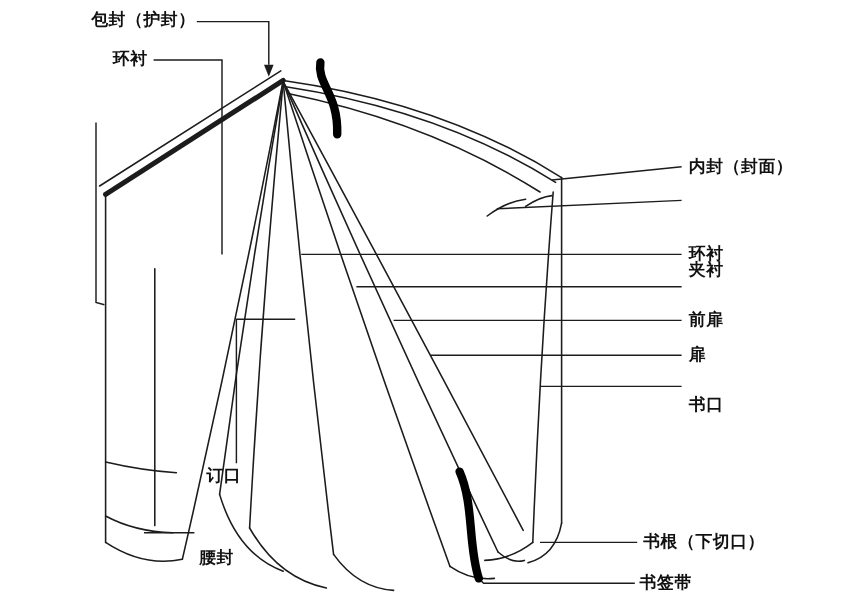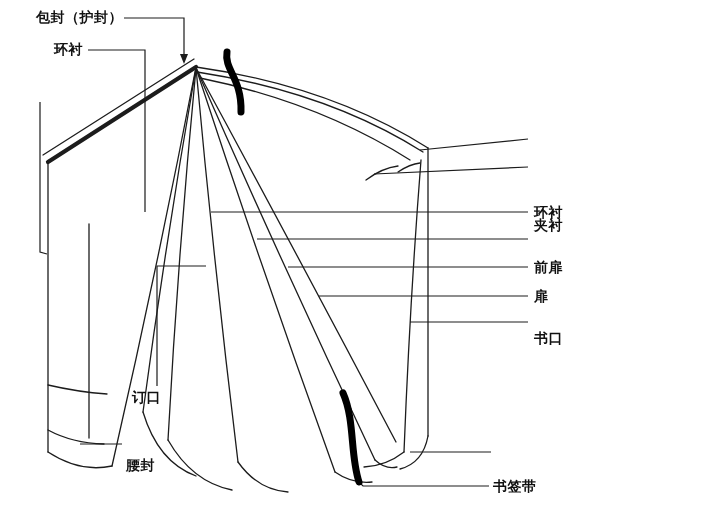--- a/index.html
+++ b/index.html
@@ -7,20 +7,21 @@
     padding: 0;
     background: #ffffff;
   }
   .stage {
     position: relative;
     width: 622px;
     height: 510px;
     background: #ffffff;
     overflow: hidden;
     font-family: "DejaVu Sans", sans-serif;
+    margin-left: 40px;
   }
   .stage svg {
     position: absolute;
     left: 0;
     top: 0;
   }
   .lbl {
     position: absolute;
     font-family: "DejaVu Sans", sans-serif;
     font-size: 14px;
@@ -92,20 +93,22 @@
       <path d="M 227 52 C 224 70 242 78 241 112" stroke="#000000" stroke-width="7"></path>
       <path d="M 343 393 C 355 420 350 455 359 482" stroke="#000000" stroke-width="7"></path>
     </g>
   </svg>
 
   <div class="lbl" style="left:36px;  top:8px;">包封（护封）</div>
   <div class="lbl" style="left:54px;  top:40px;">环衬</div>
   <div class="lbl" style="left:132px; top:388px;">订口</div>
   <div class="lbl" style="left:126px; top:456px;">腰封</div>
 
+  <div class="lbl" style="left:534px; top:130px;">内封（封面）</div>
   <div class="lbl" style="left:534px; top:203px;">环衬</div>
   <div class="lbl" style="left:534px; top:216px;">夹衬</div>
   <div class="lbl" style="left:534px; top:258px;">前扉</div>
   <div class="lbl" style="left:534px; top:287px;">扉</div>
   <div class="lbl" style="left:534px; top:329px;">书口</div>
+  <div class="lbl" style="left:496px; top:443px;">书根（下切口）</div>
   <div class="lbl" style="left:493px; top:477px;">书签带</div>
 
 </div>
 
 </body></html>

